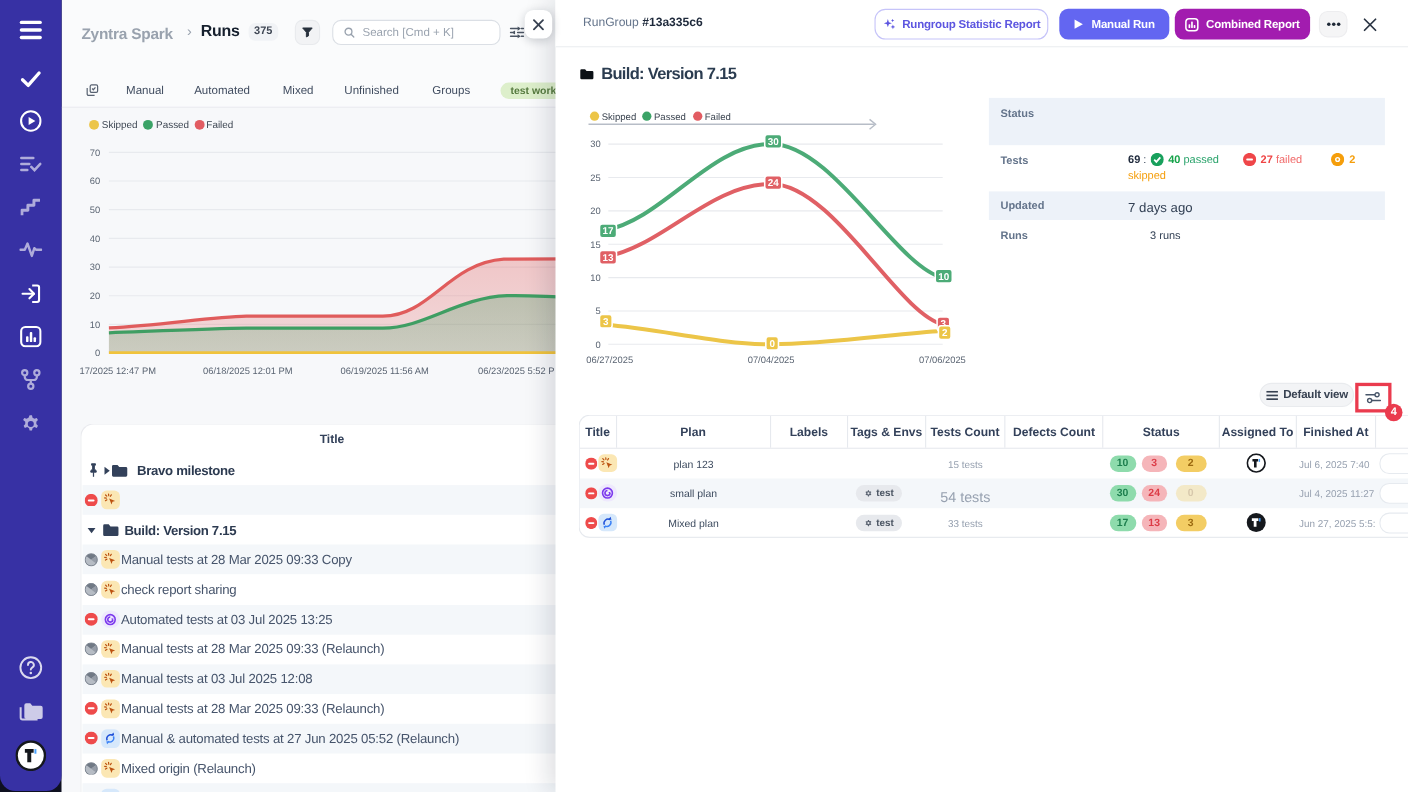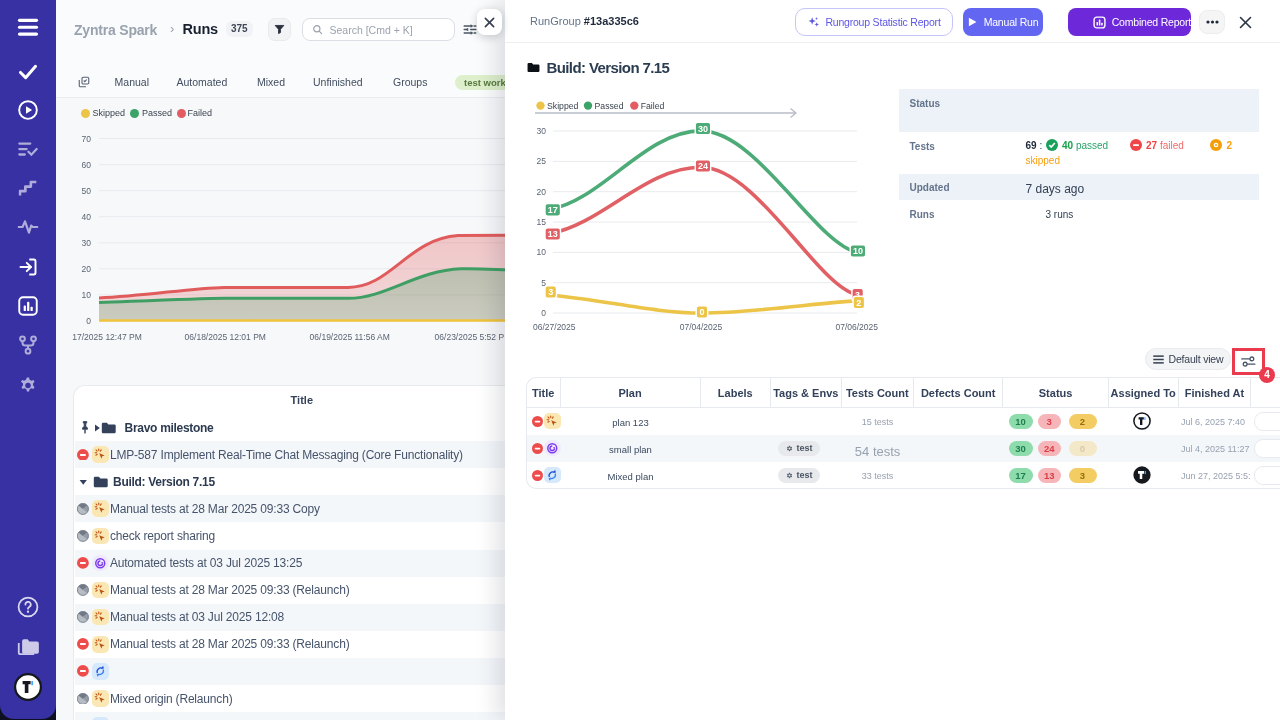--- a/index.html
+++ b/index.html
@@ -8,21 +8,21 @@
 #stage { position:relative; width:1280px; height:720px; }
 #sidebar { position:absolute; left:0; top:0; width:56px; height:719px; background:#3731a4; border-radius:0 0 14px 14px; z-index:5; }
 .sic { position:absolute; left:50%; transform:translateX(-50%); }
 #main { position:absolute; left:56px; top:0; width:1224px; height:720px; background:#fafbfc; overflow:hidden; }
 #chartzone { position:absolute; left:0; top:97px; width:1224px; height:623px; background:#f7f8fa; border-top:1px solid #eaecf0; }
 #pagetable { position:absolute; left:16.6px; top:384.5px; width:1210px; height:336px; background:#fff; border:1px solid #e9eaee; border-radius:12px 0 0 0; border-right:none; border-bottom:none; }
 .prow { position:absolute; left:1px; width:1206px; height:27.1px; }
 .prow.alt { background:#f4f7fa; }
 .ptxt { position:absolute; top:50%; transform:translateY(-50%); font-size:12px; letter-spacing:-0.18px; color:#46546b; white-space:nowrap; }
 #panel { position:absolute; left:505px; top:0; width:775px; height:720px; background:#fff; box-shadow:-7px 0 22px rgba(15,23,42,.14); z-index:10; }
-.btn { position:absolute; display:flex; align-items:center; justify-content:center; font-weight:400; font-size:10.5px; white-space:nowrap; letter-spacing:-0.2px; }
+.btn { position:absolute; display:flex; align-items:center; justify-content:center; font-weight:700; font-size:10.5px; white-space:nowrap; letter-spacing:-0.2px; }
 #closebtn { position:absolute; left:-28.5px; top:9px; width:25.5px; height:26px; background:#fff; border-radius:8px; box-shadow:0 2px 9px rgba(15,23,42,.2); z-index:11; display:flex; align-items:center; justify-content:center; }
 .srow { position:absolute; left:393.5px; width:360px; }
 .srow.lit { background:#edf2f9; }
 #ptable { position:absolute; left:21px; top:377px; width:754px; height:111.6px; border:1px solid #e6e9ee; border-radius:10px 0 0 10px; border-right:none; background:#fff; overflow:hidden; }
 .th { position:absolute; top:0; height:29px; display:flex; align-items:center; justify-content:center; font-size:11px; font-weight:700; color:#33415a; border-right:1px solid #e6e9ee; white-space:nowrap; }
 .trow { position:absolute; left:0; width:754px; height:27px; }
 .trow.alt { background:#f4f7fa; }
 .pill { position:absolute; height:15px; border-radius:7.5px; font-size:9.5px; font-weight:700; display:flex; align-items:center; justify-content:center; }
 </style>
 </head>
@@ -129,21 +129,20 @@
               <path d="M10 10 L20.5 14.2 L15.8 15.8 L14.2 20.5 Z" fill="#bc5210"></path>
               <g stroke="#bc5210" stroke-width="2.1" stroke-linecap="round">
                 <line x1="3.8" y1="3.8" x2="5.9" y2="5.9"></line>
                 <line x1="9" y1="2.2" x2="9.3" y2="5.1"></line>
                 <line x1="2.2" y1="9" x2="5.1" y2="9.3"></line>
                 <line x1="13.8" y1="3.6" x2="12.2" y2="6.1"></line>
                 <line x1="3.6" y1="13.8" x2="6.1" y2="12.2"></line>
               </g>
             </svg>
           </div>
-          <span class="ptxt" style="left:35.3px;">LMP-587 Implement Real-Time Chat Messaging (Core Functionality)</span>
         </div>
 <div class="prow" style="top:82.7px;">
           <svg class="abs" style="left:4px;top:10px;" width="8.5" height="8" viewBox="0 0 10 10">
             <path d="M0.5 2.5 L5 8.5 L9.5 2.5 Z" fill="#33415a"></path>
           </svg>
           <svg class="abs" style="left:18.7px;top:8px;" width="15.5" height="12" viewBox="0 0 24 19">
             <path d="M1 3 a2 2 0 0 1 2-2 h6 l2.5 3 H21 a2 2 0 0 1 2 2 v10 a2 2 0 0 1-2 2 H3 a2 2 0 0 1-2-2 Z" fill="#33415a"></path>
           </svg>
           <span class="ptxt" style="left:38.5px;color:#2c3a50;font-weight:600;letter-spacing:-0.3px;">Build: Version 7.15</span>
         </div>
@@ -270,20 +269,21 @@
             <rect x="2.9" y="5.1" width="6.2" height="1.9" rx="0.95" fill="#fff"></rect>
           </svg>
           <div class="abs" style="left:17.4px;top:5.2px;width:16.6px;height:16.6px;border-radius:5px;background:#d6e8fb;">
             <svg width="12.5" height="12.5" viewBox="0 0 24 24" style="position:absolute;left:2px;top:2px;" fill="none">
               <path d="M6.5 15.5 a7 7 0 0 1 10-8.8" stroke="#1d4fd8" stroke-width="2.5"></path>
               <path d="M17.5 8.5 a7 7 0 0 1-10 8.8" stroke="#3b82f6" stroke-width="2.5"></path>
               <path d="M17.6 1.6 l1.3 5.4 -5.4-1 Z" fill="#1d4fd8"></path>
               <path d="M6.4 22.4 l-1.3-5.4 5.4 1 Z" fill="#3b82f6"></path>
             </svg>
           </div>
+          <span class="ptxt" style="left:35.3px;">Manual &amp; automated tests at 27 Jun 2025 05:52 (Relaunch)</span>
         </div>
 <div class="prow" style="top:299.5px;">
           <svg class="abs" style="left:2.8px;top:7.6px;" width="11.8" height="11.8" viewBox="0 0 12 12">
             <circle cx="6" cy="6" r="6" fill="#b6bcc4"></circle>
             <path d="M1.5 2.5 A6 6 0 0 1 10.5 2.5 L6 6 Z" fill="#707985"></path>
             <path d="M10.5 2.5 A6 6 0 0 1 10.5 9.5 L6 6 Z" fill="#959ca7"></path>
             <circle cx="6" cy="6" r="5.6" fill="none" stroke="#7c8490" stroke-width="0.9"></circle>
           </svg>
           <div class="abs" style="left:17.4px;top:5.2px;width:16.6px;height:16.6px;border-radius:5px;background:#fbe7b4;">
             <svg width="12.5" height="12.5" viewBox="0 0 24 24" style="position:absolute;left:2px;top:2px;">
@@ -385,25 +385,25 @@
 </div>
 <div id="panel">
 <div class="abs" style="left:0;top:0;width:775px;height:43px;border-bottom:1px solid #eceef1;background:#fff;"></div>
 <div class="abs" style="left:25px;top:15px;font-size:11px;color:#64748b;">RunGroup <b style="color:#1e293b;">#13a335c6</b></div>
 <div class="btn" style="left:290px;top:8px;width:158px;height:28px;border:1px solid #c6c4f9;border-radius:10px;color:#5d56e0;background:#fff;">
 <svg width="13" height="13" viewBox="0 0 24 24" fill="#5d56e0" style="margin-right:5px;">
           <path d="M9.5 2.5 l1.7 5.1 5.1 1.7 -5.1 1.7 -1.7 5.1 -1.7-5.1 -5.1-1.7 5.1-1.7 Z"></path>
           <path d="M18 11.5 l1.1 3 3 1.1 -3 1.1 -1.1 3 -1.1-3 -3-1.1 3-1.1 Z"></path>
           <path d="M17.5 2 l.8 2 2 .8 -2 .8 -.8 2 -.8-2 -2-.8 2-.8 Z"></path>
         </svg>Rungroup Statistic Report</div>
-<div class="btn" style="left:458px;top:8px;width:80px;height:28px;background:#6366f1;border-radius:8px;color:#fff;">
+<div class="btn" style="left:458px;top:8px;width:100px;height:28px;background:#6366f1;border-radius:8px;color:#fff;">
 <svg width="9" height="10" viewBox="0 0 10 11" style="margin-right:7px;">
           <path d="M1 0.8 L9.4 5.5 L1 10.2 Z" fill="#fff"></path>
         </svg>Manual Run</div>
-<div class="btn" style="left:563px;top:8px;width:123px;height:28px;background:#6d28d9;border-radius:8px;color:#fff;justify-content:flex-end;">
+<div class="btn" style="left:563px;top:8px;width:123px;height:28px;background:#a21caf;border-radius:8px;color:#fff;">
 <svg width="13" height="13" viewBox="0 0 24 24" style="margin-right:6px;">
           <rect x="2" y="2" width="20" height="20" rx="5" fill="none" stroke="#fff" stroke-width="2.6"></rect>
           <rect x="6.5" y="11" width="2.8" height="6.5" rx="1" fill="#fff"></rect>
           <rect x="10.8" y="6.5" width="2.8" height="11" rx="1" fill="#fff"></rect>
           <rect x="15.1" y="12.5" width="2.8" height="5" rx="1" fill="#fff"></rect>
         </svg>Combined Report</div>
 <div class="btn" style="left:694px;top:9.5px;width:26px;height:24.5px;background:#f5f5f6;border:1px solid #ededef;border-radius:8px;">
 <svg width="13" height="4" viewBox="0 0 13 4">
           <circle cx="2" cy="2" r="1.6" fill="#1f2937"></circle>
           <circle cx="6.5" cy="2" r="1.6" fill="#1f2937"></circle>

